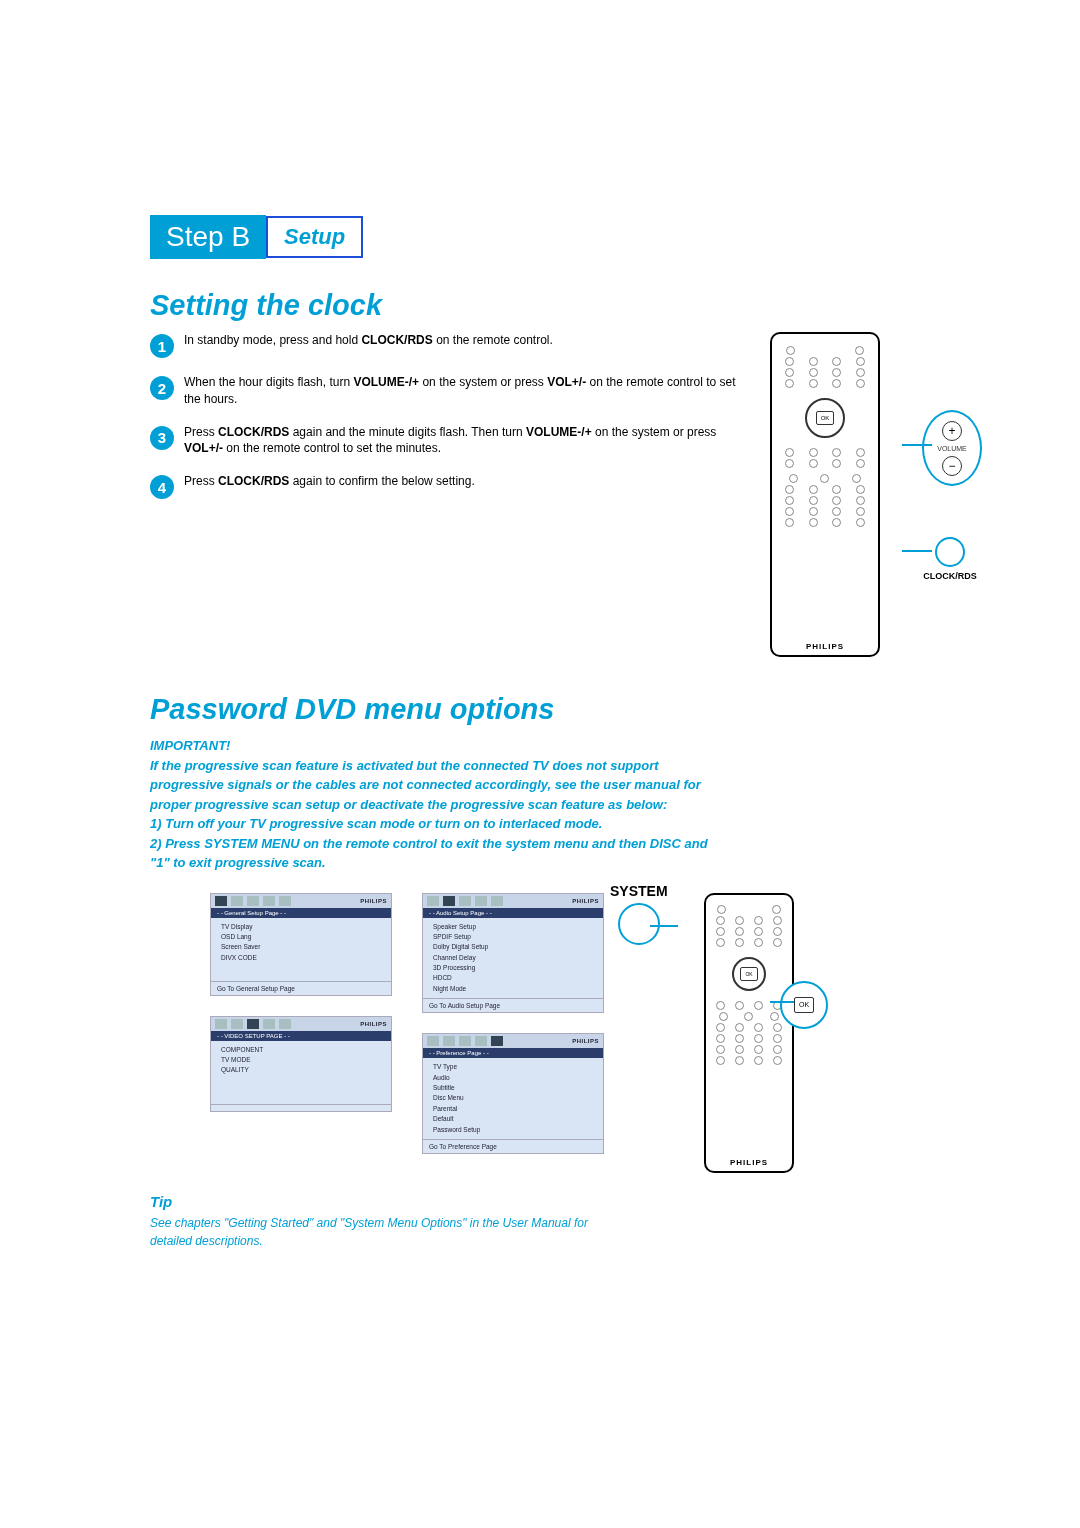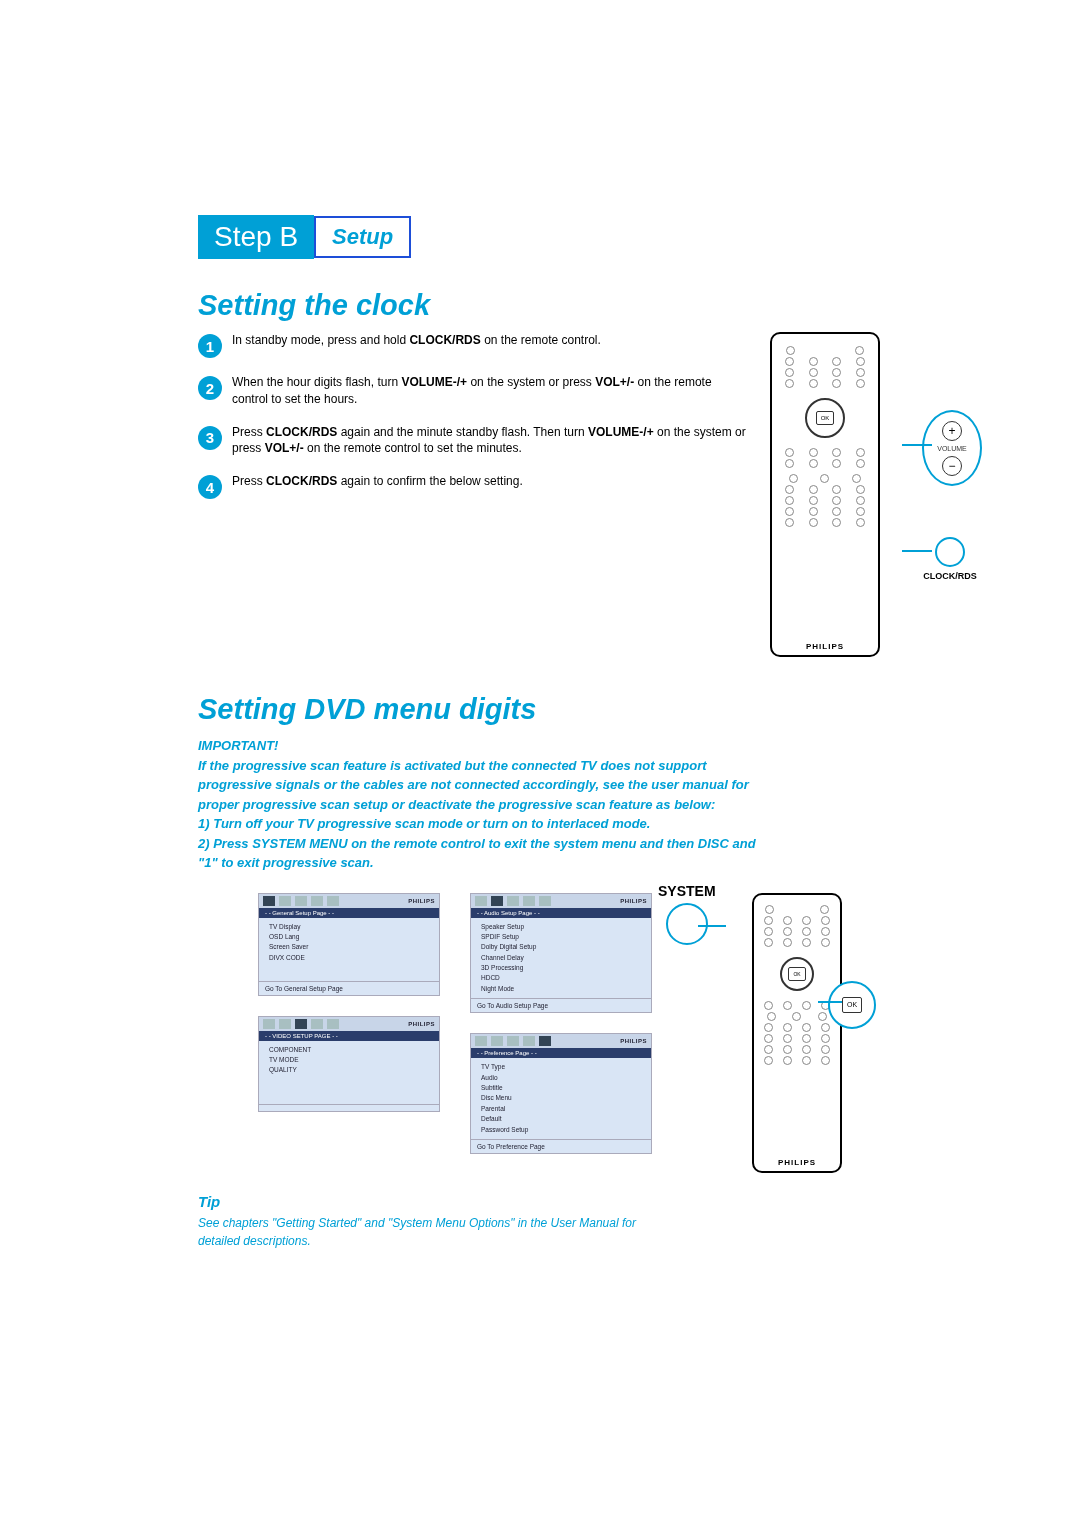--- a/index.html
+++ b/index.html
@@ -6,21 +6,20 @@
     margin: 0;
     padding: 0;
     font-family: Arial, Helvetica, sans-serif;
     background: #fff;
     width: 1080px;
     height: 1528px;
     position: relative;
   }
   .page {
     padding: 215px 150px 80px 150px;
-    margin-left: 48px;
   }
   .header-row {
     display: flex;
     align-items: center;
     margin-bottom: 30px;
   }
   .step-badge {
     background: #00a0d6;
     color: #fff;
     font-size: 28px;
@@ -316,21 +315,21 @@
       <div class="step">
         <div class="step-num">2</div>
         <div class="step-text">
           <span>When the hour digits flash, turn </span><b class="kw">VOLUME-/+</b><span> on the system or press </span><b class="kw">VOL+/-</b><span> on the remote control to set the hours.</span>
         </div>
       </div>
 
       <div class="step">
         <div class="step-num">3</div>
         <div class="step-text">
-          <span>Press </span><b class="kw">CLOCK/RDS</b><span> again and the minute standby flash. Then turn </span><b class="kw">VOLUME-/+</b><span> on the system or press </span><b class="kw">VOL+/-</b><span> on the remote control to set the minutes.</span>
+          <span>Press </span><b class="kw">CLOCK/RDS</b><span> again and the minute digits flash. Then turn </span><b class="kw">VOLUME-/+</b><span> on the system or press </span><b class="kw">VOL+/-</b><span> on the remote control to set the minutes.</span>
         </div>
       </div>
 
       <div class="step">
         <div class="step-num">4</div>
         <div class="step-text">
           <span>Press </span><b class="kw">CLOCK/RDS</b><span> again to confirm the below setting.</span>
         </div>
       </div>
 
@@ -417,21 +416,21 @@
 
       <div class="callout-clock">
         <div class="clock-circle"></div>
         <div class="clock-lbl">CLOCK/RDS</div>
       </div>
       <div class="callout-line" style="width:30px;right:-2px;top:218px"></div>
     </div>
   </div>
 
   <div style="height:18px"></div>
-  <div class="section-title">Setting DVD menu digits</div>
+  <div class="section-title">Password DVD menu options</div>
 
   <div class="important-block">
     <div>IMPORTANT!</div>
     <div>If the progressive scan feature is activated but the connected TV does not support progressive signals or the cables are not connected accordingly, see the user manual for proper progressive scan setup or deactivate the progressive scan feature as below:</div>
     <div>1) Turn off your TV progressive scan mode or turn on to interlaced mode.</div>
     <div>2) Press SYSTEM MENU on the remote control to exit the system menu and then DISC and "1" to exit progressive scan.</div>
   </div>
 
   <div class="screens-row">
     <div class="screens-col" style="margin-left:60px">

